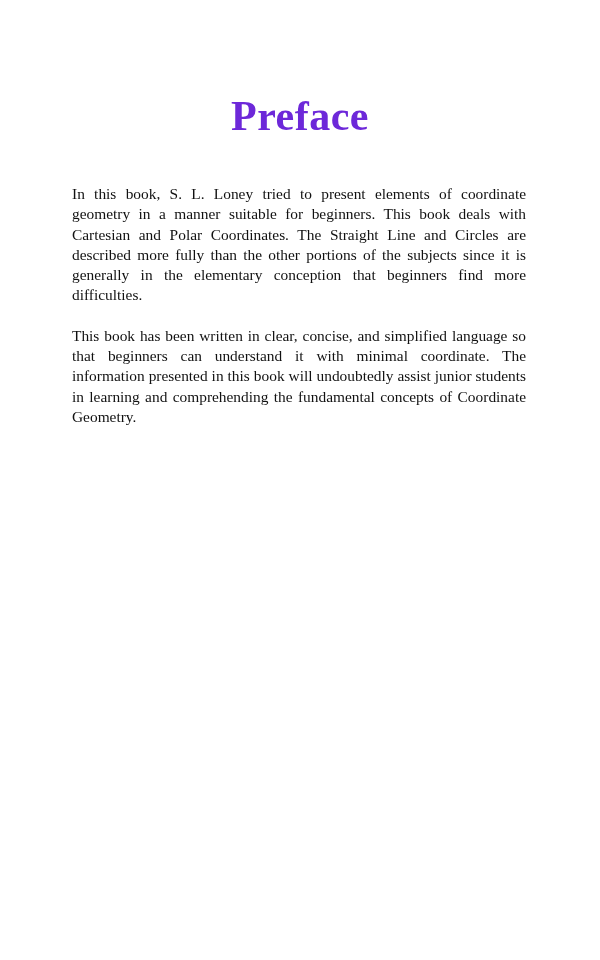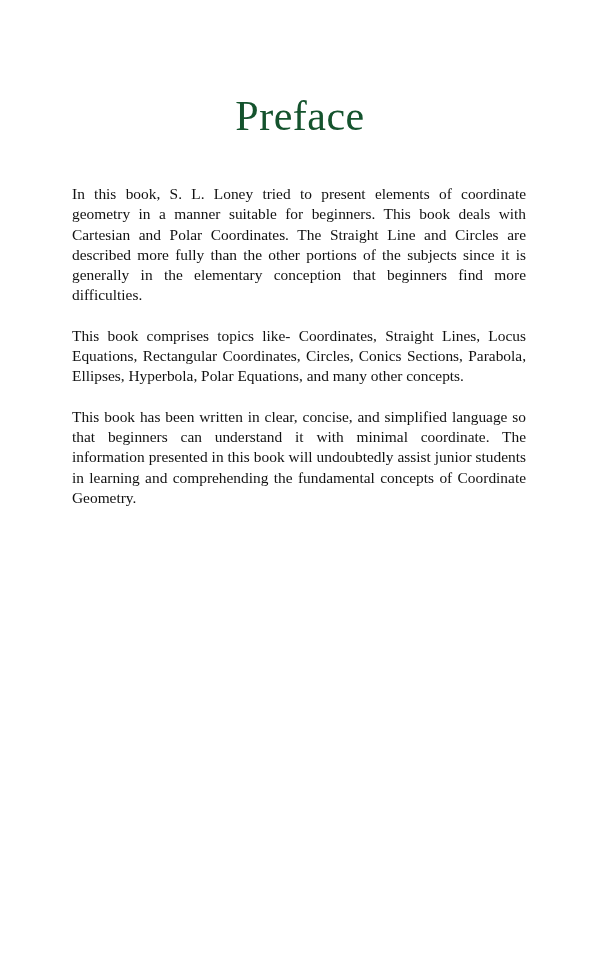--- a/index.html
+++ b/index.html
@@ -15,25 +15,25 @@
       font-family: "Liberation Serif", "DejaVu Serif", serif;
       color: #111111;
     }
     .page-title {
       position: absolute;
       top: 90px;
       left: 0;
       width: 600px;
       text-align: center;
       font-size: 42px;
-      font-weight: normal;
+      font-weight: bold;
       letter-spacing: 0.5px;
       margin: 0;
       line-height: 52px;
-      color: #14532d;
+      color: #6d28d9;
     }
     .body-text {
       position: absolute;
       top: 176px;
       left: 72px;
       width: 454px;
       margin-top: 8px;
     }
     .para {
       margin: 0 0 20px 0;
@@ -43,15 +43,14 @@
       text-align-last: left;
     }
   </style>
 </head>
 <body>
 
 <h1 class="page-title">Preface</h1>
 
 <div class="body-text">
   <p class="para">In this book, S. L. Loney tried to present elements of coordinate geometry in a manner suitable for beginners. This book deals with Cartesian and Polar Coordinates. The Straight Line and Circles are described more fully than the other portions of the subjects since it is generally in the elementary conception that beginners find more difficulties.</p>
-  <p class="para">This book comprises topics like- Coordinates, Straight Lines, Locus Equations, Rectangular Coordinates, Circles, Conics Sections, Parabola, Ellipses, Hyperbola, Polar Equations, and many other concepts.</p>
   <p class="para">This book has been written in clear, concise, and simplified language so that beginners can understand it with minimal coordinate. The information presented in this book will undoubtedly assist junior students in learning and comprehending the fundamental concepts of Coordinate Geometry.</p>
 </div>
 
 </body></html>

